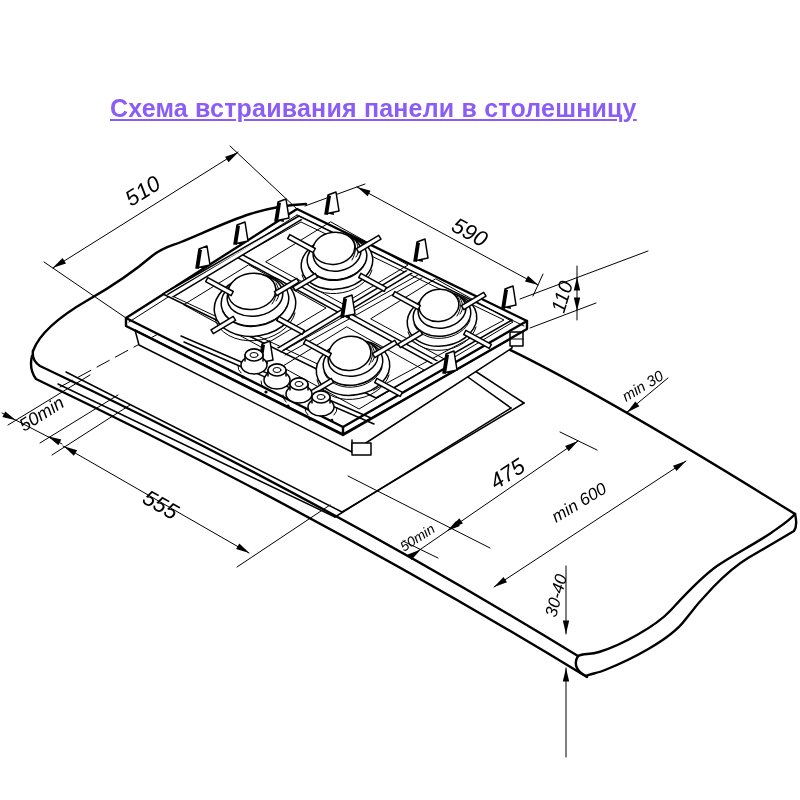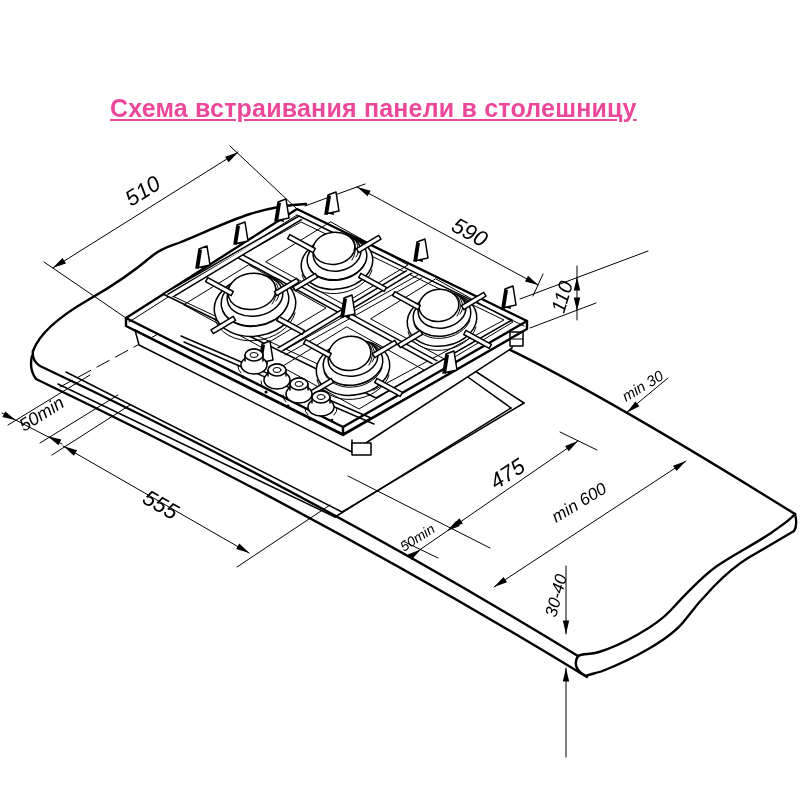--- a/index.html
+++ b/index.html
@@ -1,17 +1,17 @@
 <!DOCTYPE html>
 <html><head>
 <meta charset="utf-8">
 <style>
 html,body{margin:0;padding:0;background:#fff;}
 #page{width:800px;height:800px;position:relative;background:#fff;font-family:"Liberation Sans",sans-serif;}
-h1.title{position:absolute;left:110px;top:94px;margin:0;font-size:25px;font-weight:bold;color:#ec4899;
+h1.title{position:absolute;left:110px;top:94px;margin:0;font-size:25px;font-weight:bold;color:#8b5cf6;
  text-decoration:underline;letter-spacing:0.2px;}
 svg{position:absolute;left:0;top:0;text-rendering:geometricPrecision;}
 *{-webkit-font-smoothing:antialiased;}
 .thk{fill:none;stroke:#000;stroke-width:2.4;stroke-linecap:round;stroke-linejoin:round;}
 .med{fill:none;stroke:#000;stroke-width:1.5;stroke-linecap:round;stroke-linejoin:round;}
 .thin{fill:none;stroke:#000;stroke-width:1;stroke-linecap:round;stroke-linejoin:round;}
 .wf{fill:#fff;}
 .dim{font-family:"Liberation Sans",sans-serif;font-style:italic;fill:#000;}
 </style>
 </head>

